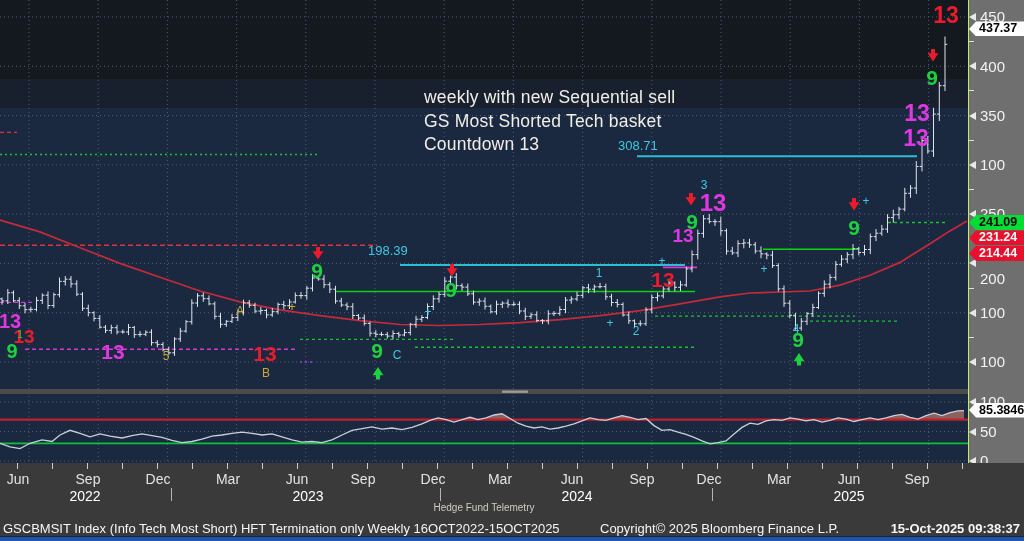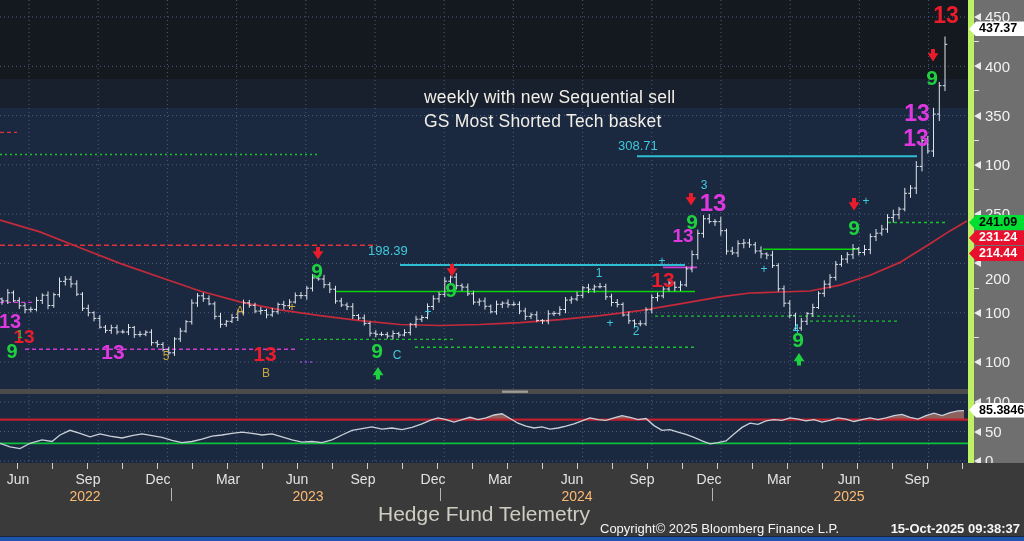--- a/index.html
+++ b/index.html
@@ -3,40 +3,40 @@
 <meta charset="utf-8">
 <style>
   html,body{margin:0;padding:0;background:#000;}
   .screen{position:relative;width:1024px;height:541px;overflow:hidden;
           background:#1b2940;font-family:"Liberation Sans",sans-serif;
           -webkit-font-smoothing:antialiased;}
   #chart-svg{position:absolute;left:0;top:0;}
   .title-block{position:absolute;left:424px;top:86px;color:#f1eee7;
                font-size:17.5px;line-height:23.5px;letter-spacing:.2px;}
   .price-axis{position:absolute;left:968px;top:0;width:56px;height:463px;
-              background:#6f6f6f;border-left:6px solid #bef264;box-sizing:border-box;}
+              background:#6f6f6f;border-left:1px solid #bef264;box-sizing:border-box;}
   .axlab{position:absolute;left:11px;color:#f2f2f2;font-size:15px;height:16px;line-height:16px;}
   .axarrow{position:absolute;left:0;width:0;height:0;border-right:7px solid #e9e9e9;
            border-top:4px solid transparent;border-bottom:4px solid transparent;}
   .axtick{position:absolute;left:0;width:5px;height:1px;background:#dedede;}
   .badge{position:absolute;left:969px;height:15px;line-height:15px;font-size:12.5px;
          font-weight:bold;padding:0 4px 0 10px;min-width:44px;
          clip-path:polygon(7px 0%,100% 0%,100% 100%,7px 100%,0% 50%);}
   .badge.white{background:#ffffff;color:#000;}
   .badge.green{background:#00dd33;color:#000;}
   .badge.red{background:#e8112d;color:#fff;}
   .xaxis{position:absolute;left:0;top:463px;width:1024px;height:73px;background:#3a3a3a;}
   .xtick{position:absolute;top:0;width:1px;height:6px;background:#cfcfcf;}
   .mon{position:absolute;top:8px;width:44px;margin-left:-22px;text-align:center;
        color:#e3e3e3;font-size:14px;}
   .yr{position:absolute;top:25px;width:52px;margin-left:-26px;text-align:center;
-      color:#fdba74;font-size:14px;}
+      color:#ffffff;font-size:14px;}
   .yrmark{position:absolute;top:25px;width:1px;height:13px;background:#b5b5b5;}
   .telemetry{position:absolute;left:0;top:502px;width:968px;text-align:center;
-             color:#cfccc2;font-size:21px;}
+             color:#cfccc2;font-size:10px;}
   .statusbar{position:absolute;left:0;top:521px;width:1024px;height:16px;
              color:#f5f5f5;font-size:13px;}
   .st-left{position:absolute;left:3px;top:0;white-space:nowrap;}
   .st-copy{position:absolute;left:600px;top:0;white-space:nowrap;}
   .st-time{position:absolute;right:4px;top:0;white-space:nowrap;font-weight:bold;}
   .bottom-strip{position:absolute;left:0;top:537px;width:1024px;height:4px;background:#1d55ad;}
 </style>
 </head>
 <body>
 
@@ -138,20 +138,21 @@
       <text x="917" y="120.86" fill="#e038e0" font-size="23" font-weight="bold" text-anchor="middle" font-family="&quot;Liberation Sans&quot;,sans-serif">13</text>
       <text x="916" y="145.86" fill="#e038e0" font-size="23" font-weight="bold" text-anchor="middle" font-family="&quot;Liberation Sans&quot;,sans-serif">13</text>
       <path d="M931 49 v4.2 h-3.4 l5.4 8.2 l5.4 -8.2 h-3.4 v-4.2 z" fill="#ea1c2c"></path>
       <text x="932" y="85.22" fill="#1ed13e" font-size="21" font-weight="bold" text-anchor="middle" font-family="&quot;Liberation Sans&quot;,sans-serif">9</text>
       <text x="946" y="22.86" fill="#ea1c2c" font-size="23" font-weight="bold" text-anchor="middle" font-family="&quot;Liberation Sans&quot;,sans-serif">13</text>
     </svg>
 
   <div class="title-block">
     <div>weekly with new Sequential sell</div>
     <div>GS Most Shorted Tech basket</div>
+    <div>Countdown 13</div>
   </div>
 
   <div class="price-axis" id="price-axis">
       <div class="axarrow" style="top:13.0px;"></div>
       <div class="axlab" style="top:9.0px;">450</div>
       <div class="axarrow" style="top:62.3px;"></div>
       <div class="axlab" style="top:59px;text-align:right;">400</div>
       <div class="axarrow" style="top:111.6px;"></div>
       <div class="axlab" style="top:107.6px;">350</div>
       <div class="axarrow" style="top:160.9px;"></div>
@@ -235,18 +236,19 @@
       <div class="yr" style="left:577px;">2024</div>
       <div class="yr" style="left:849px;">2025</div>
       <div class="yrmark" style="left:171px;"></div>
       <div class="yrmark" style="left:440px;"></div>
       <div class="yrmark" style="left:712px;"></div>
     </div>
 
   <div class="telemetry">Hedge Fund Telemetry</div>
 
   <div class="statusbar">
+    <span class="st-left">GSCBMSIT Index (Info Tech Most Short) HFT Termination only Weekly 16OCT2022-15OCT2025</span>
     <span class="st-copy">Copyright© 2025 Bloomberg Finance L.P.</span>
     <span class="st-time">15-Oct-2025 09:38:37</span>
   </div>
 
   <div class="bottom-strip"></div>
 </div>
 
 </body></html>

